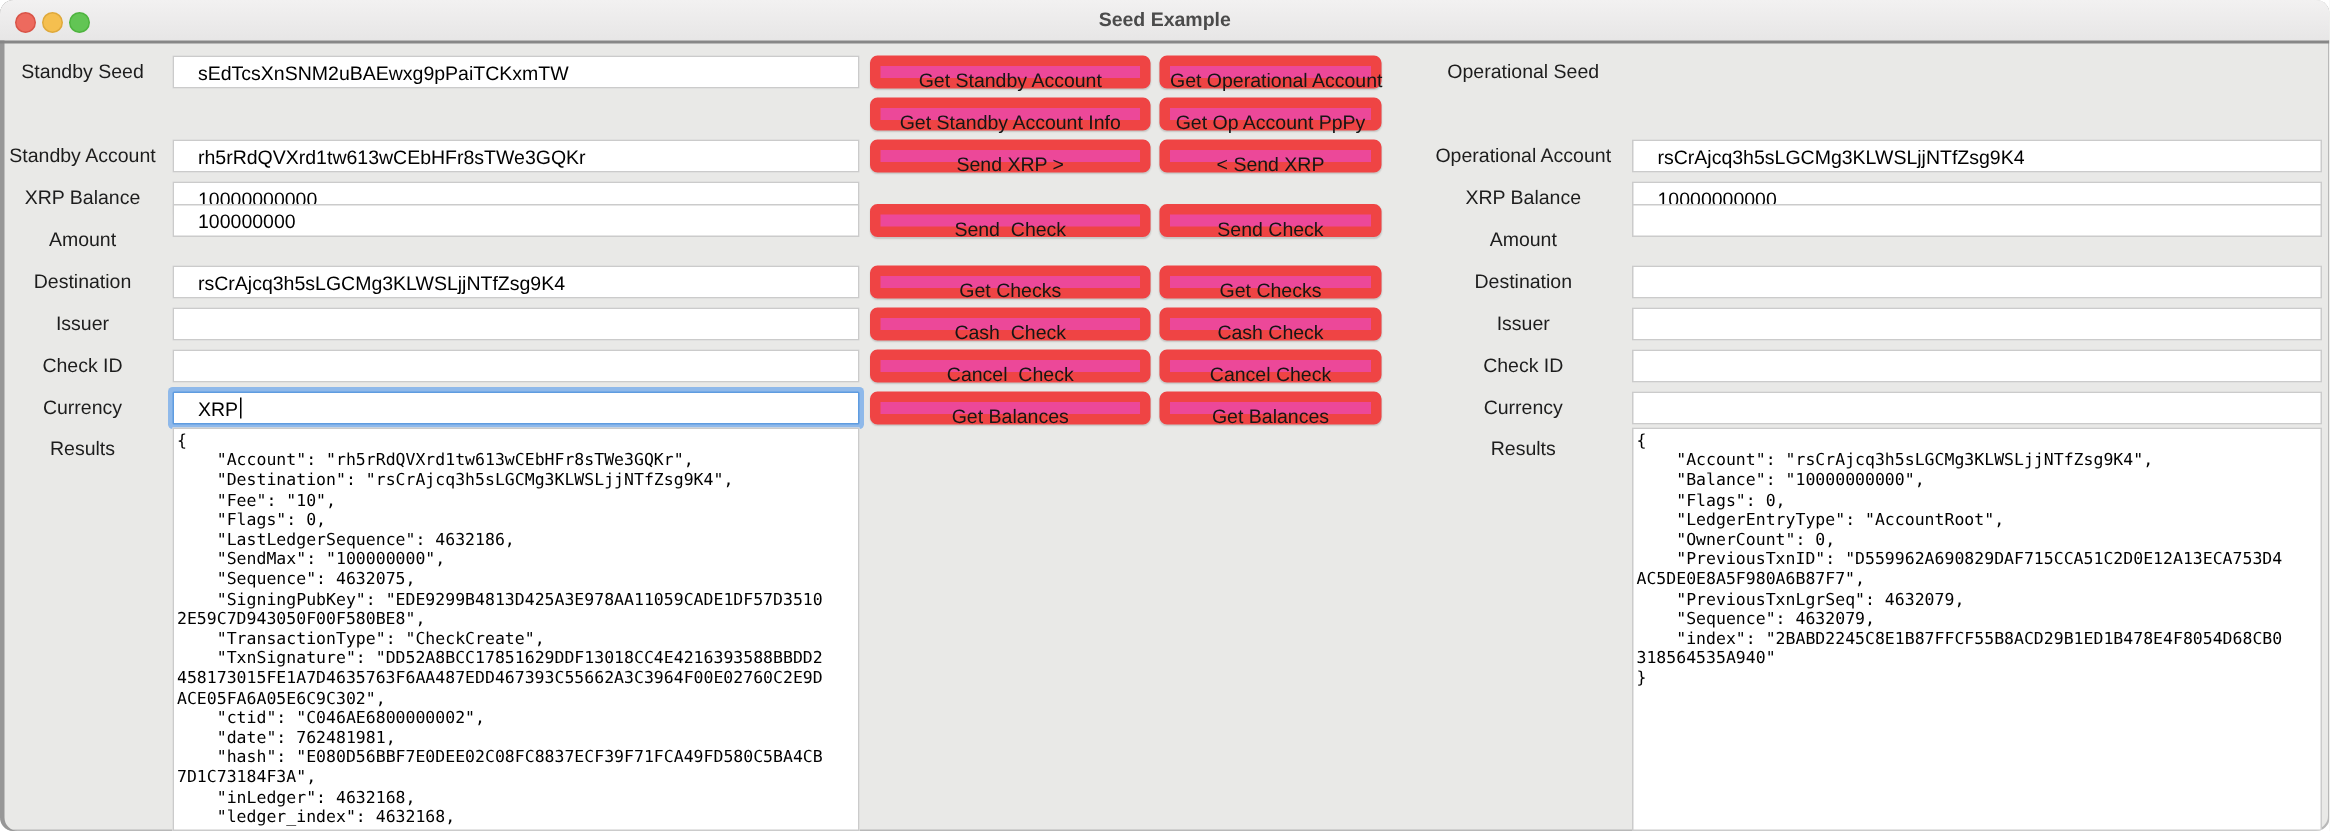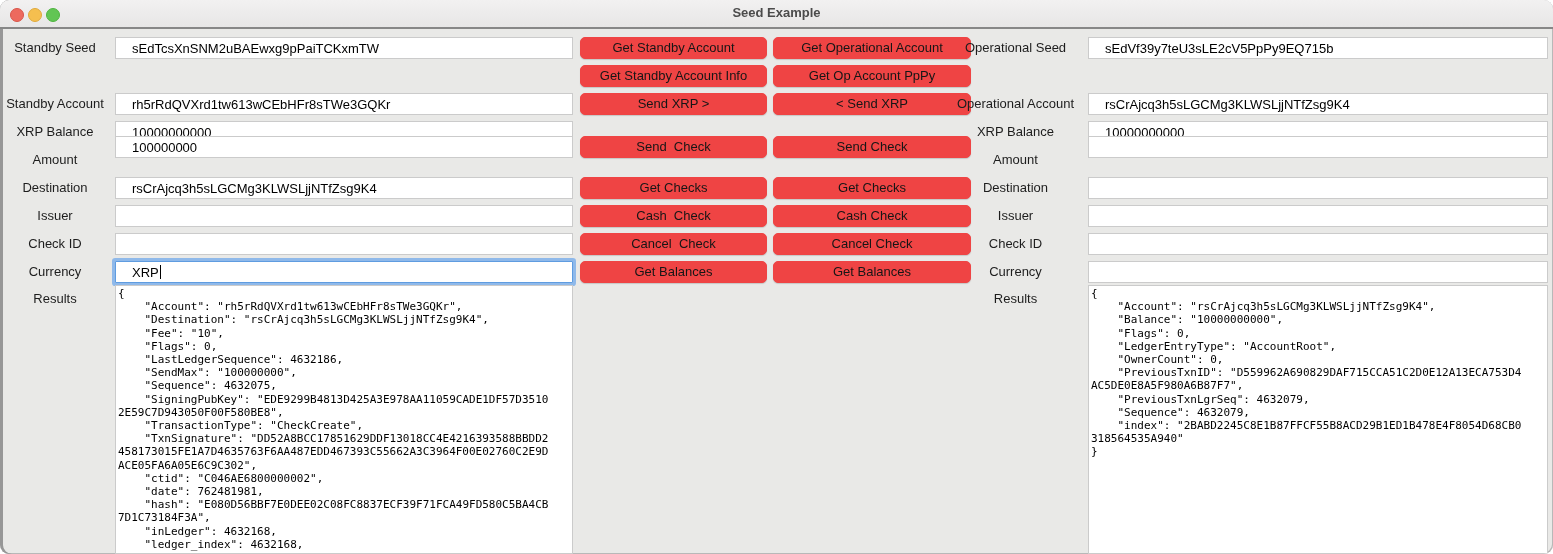--- a/index.html
+++ b/index.html
@@ -40,28 +40,28 @@
   .r1{top:37px}.r3{top:93px}.r4{top:121px}.r5{top:136px}.r6{top:177px}
   .r7{top:205px}.r8{top:233px}.r9{top:261px}
   .focus-ring{
     border:1px solid #5f9ce0;border-radius:1px;
     box-shadow:0 0 0 3px #8fb9ea;
     display:flex;align-items:center;
   }
   .caret{display:inline-block;width:1px;height:14px;background:#000;margin-left:1px;}
   
   .btn{
-    position:absolute;height:22px;box-sizing:border-box;background:#ef4444;
-    border:1px solid #ef4444;border-radius:5px;
+    position:absolute;height:22px;box-sizing:border-box;background:#ec4899;
+    border:7px solid #ef4444;border-radius:5px;
     box-shadow:0 1px 1px rgba(0,0,0,0.15);
     font-family:"Liberation Sans",sans-serif;font-size:13px;color:#161616;
     text-align:center;line-height:20px;white-space:pre;cursor:default;
   }
   .bc1{left:580px;width:187px;}
-  .bc2{left:773px;width:198px;}
+  .bc2{left:773px;width:148px;}
   
   .results{
     position:absolute;top:285px;height:269px;box-sizing:border-box;background:#fff;
     border:1px solid #cbcbcb;padding:1px 2px;overflow:hidden;
     font-family:"DejaVu Sans Mono",monospace;font-size:11px;line-height:13.2px;
     color:#000;white-space:pre-wrap;word-break:break-all;
   }
   .res-l{left:115px;width:458px;}
   .res-r{left:1088px;width:460px;}
 </style>
@@ -140,21 +140,20 @@
   <div class="lbl lbl-r l1">Operational Seed</div>
   <div class="lbl lbl-r l3">Operational Account</div>
   <div class="lbl lbl-r l4">XRP Balance</div>
   <div class="lbl lbl-r l5">Amount</div>
   <div class="lbl lbl-r l6">Destination</div>
   <div class="lbl lbl-r l7">Issuer</div>
   <div class="lbl lbl-r l8">Check ID</div>
   <div class="lbl lbl-r l9">Currency</div>
   <div class="lbl lbl-r lres">Results</div>
 
-  <input class="inp inp-r r1" type="text" value="sEdVf39y7teU3sLE2cV5PpPy9EQ715b" style="">
   <input class="inp inp-r r3" type="text" value="rsCrAjcq3h5sLGCMg3KLWSLjjNTfZsg9K4" style="">
   <input class="inp inp-r r4" type="text" value="10000000000" style="">
   <input class="inp inp-r r5" type="text" value="" style="">
   <input class="inp inp-r r6" type="text" value="" style="">
   <input class="inp inp-r r7" type="text" value="" style="">
   <input class="inp inp-r r8" type="text" value="" style="">
   <input class="inp inp-r r9" type="text" value="" style="">
   <div class="results res-r">{
     "Account": "rsCrAjcq3h5sLGCMg3KLWSLjjNTfZsg9K4",
     "Balance": "10000000000",

